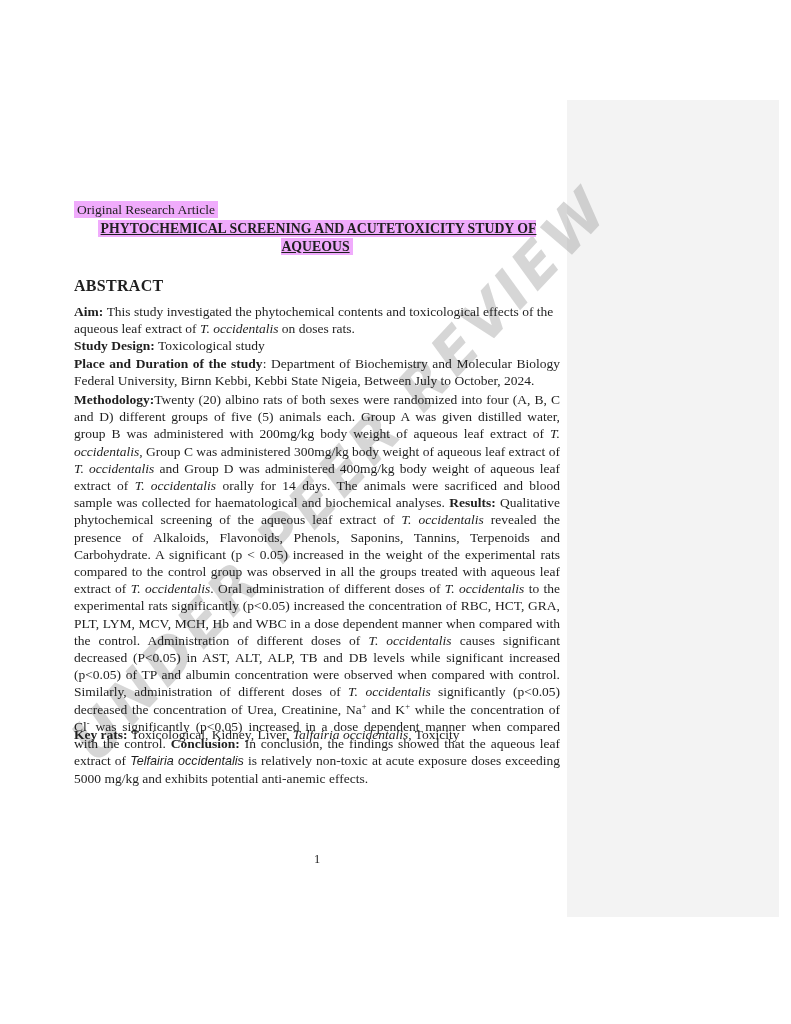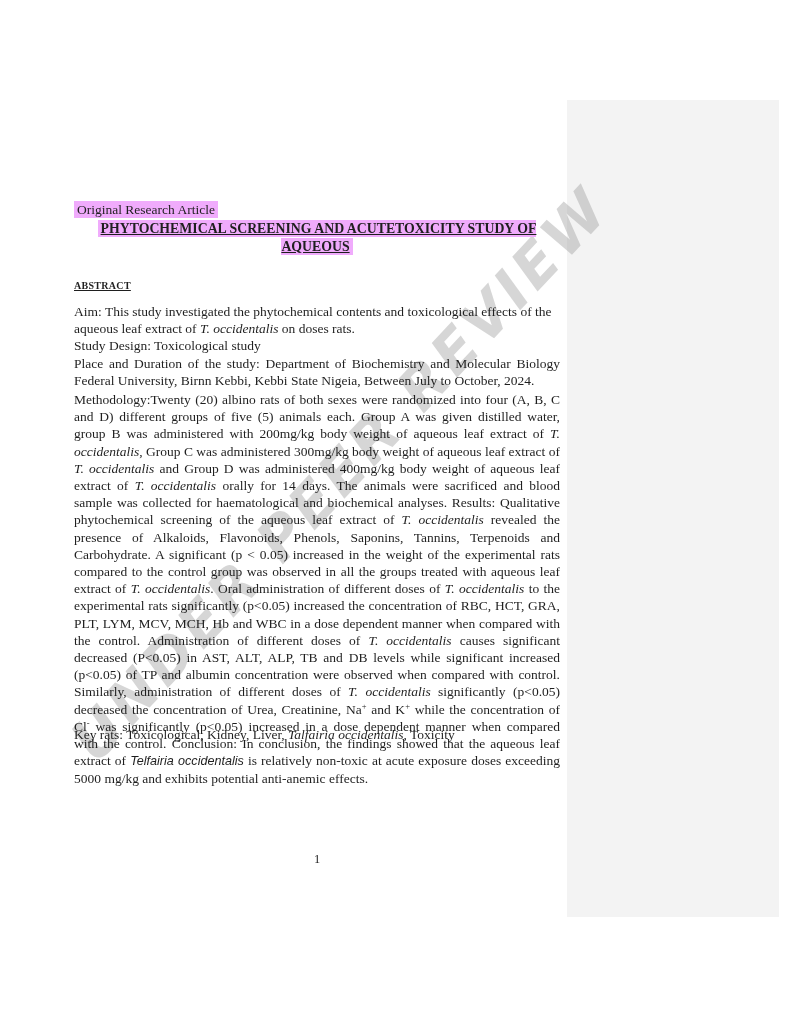--- a/index.html
+++ b/index.html
@@ -4,21 +4,21 @@
 <style>
   html,body{margin:0;padding:0;}
   body{
     width:791px;height:1024px;
     background:#ffffff;
     font-family:"Liberation Serif",serif;
     color:#1f1f1f;
     position:relative;
     overflow:hidden;
   }
-  .b{font-weight:normal;margin-top:32px;}
+  .b{font-weight:bold;margin-top:32px;}
   .i{font-style:italic;}
   .sans{font-family:"Liberation Sans",sans-serif;font-size:12.6px;}
   sup{font-size:8.5px;line-height:0;}
   .hl{background:#f0abfc;padding:1px 3px;}
   .side-panel{
     position:absolute;left:567px;top:100px;width:212px;height:817px;
     background:#f3f3f3;z-index:0;
   }
   .watermark{
     position:absolute;left:-20px;top:483px;width:640px;
@@ -33,21 +33,21 @@
   }
   .content{
     position:absolute;left:74px;top:0;width:486px;z-index:2;
     font-size:13.5px;line-height:17.2px;
   }
   .article-type{position:absolute;top:201px;left:0;}
   .title{
     position:absolute;top:220px;left:0;width:100%;
     text-align:center;font-weight:bold;font-size:13.8px;line-height:17.8px;text-decoration:underline;
   }
-  .abstract-heading{position:absolute;top:277px;left:0;font-weight:bold;font-size:10px;letter-spacing:0.3px;text-decoration:underline;}
+  .abstract-heading{position:absolute;top:277px;left:0;font-weight:bold;font-size:16px;letter-spacing:0.3px;}
   .abstract-intro{position:absolute;top:303px;left:0;width:100%;}
   .abstract-intro p{margin:0;}
   p.justify{text-align:justify;}
   .abstract-body{position:absolute;top:391px;left:0;width:100%;text-align:justify;margin:0;}
   .keywords{position:absolute;top:726px;left:0;width:100%;margin:0;}
   .page-number{position:absolute;top:851px;left:0;width:100%;text-align:center;font-size:12.5px;}
 </style>
 </head>
 <body>
 

